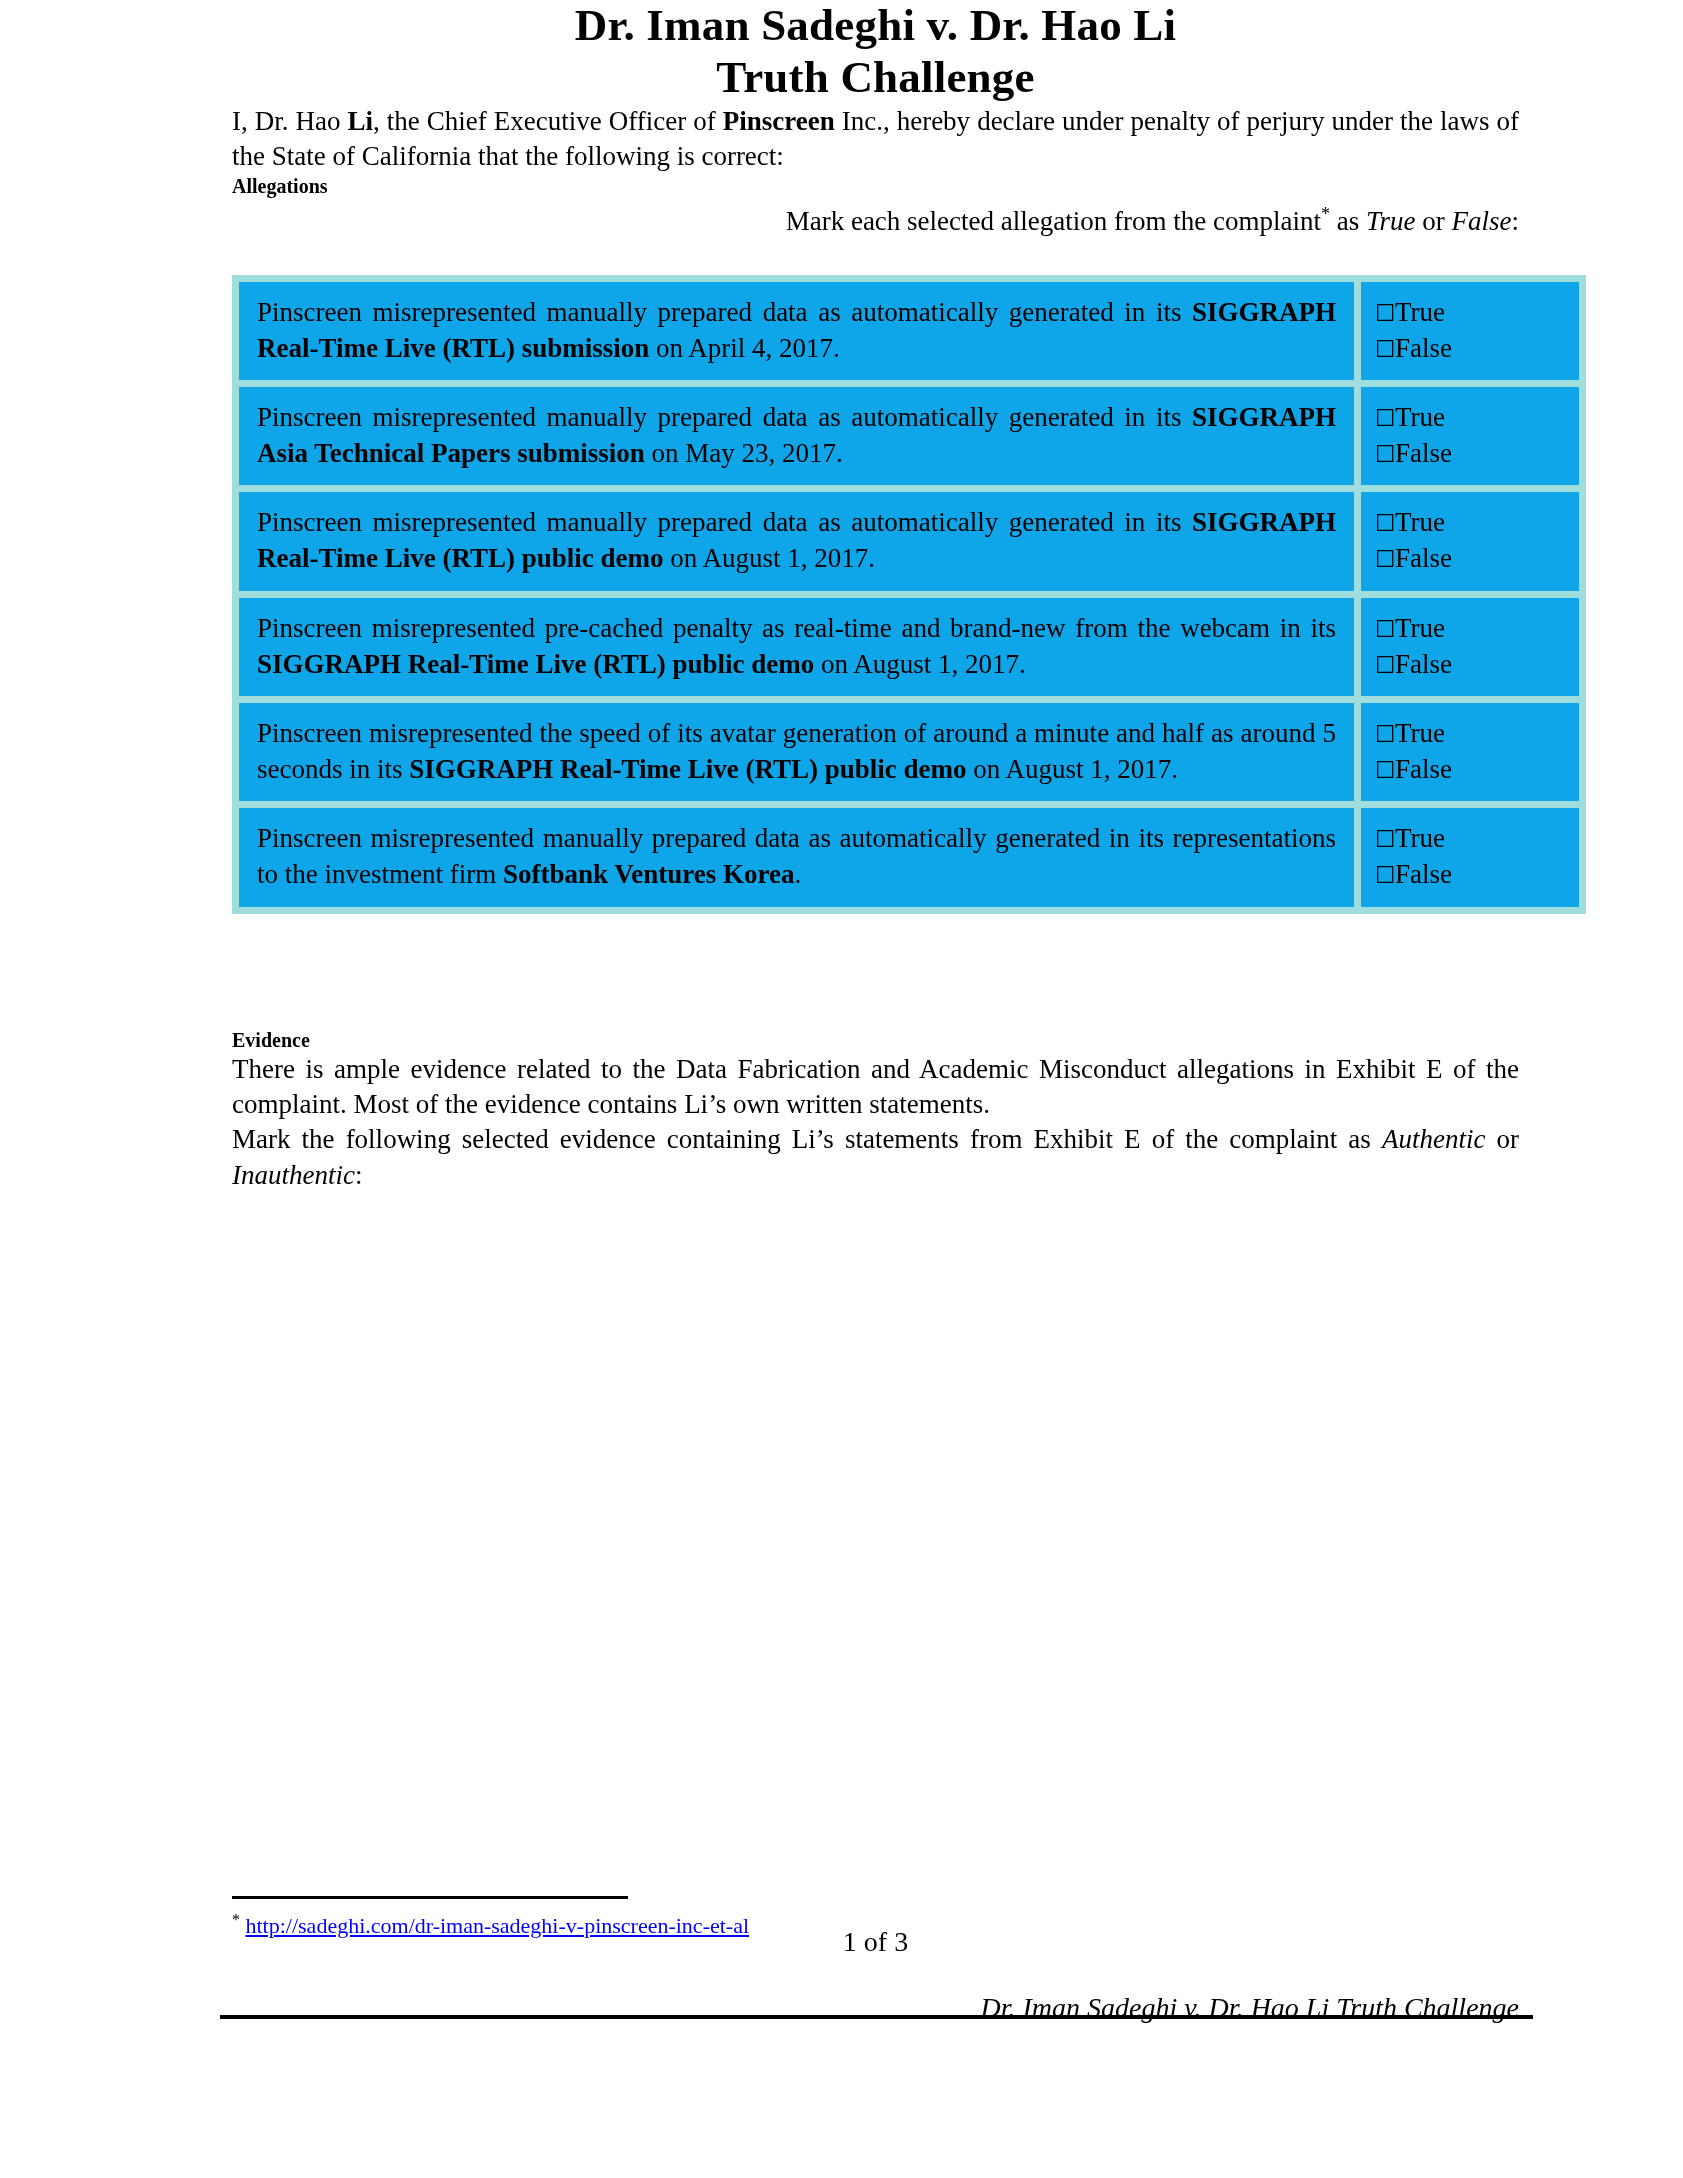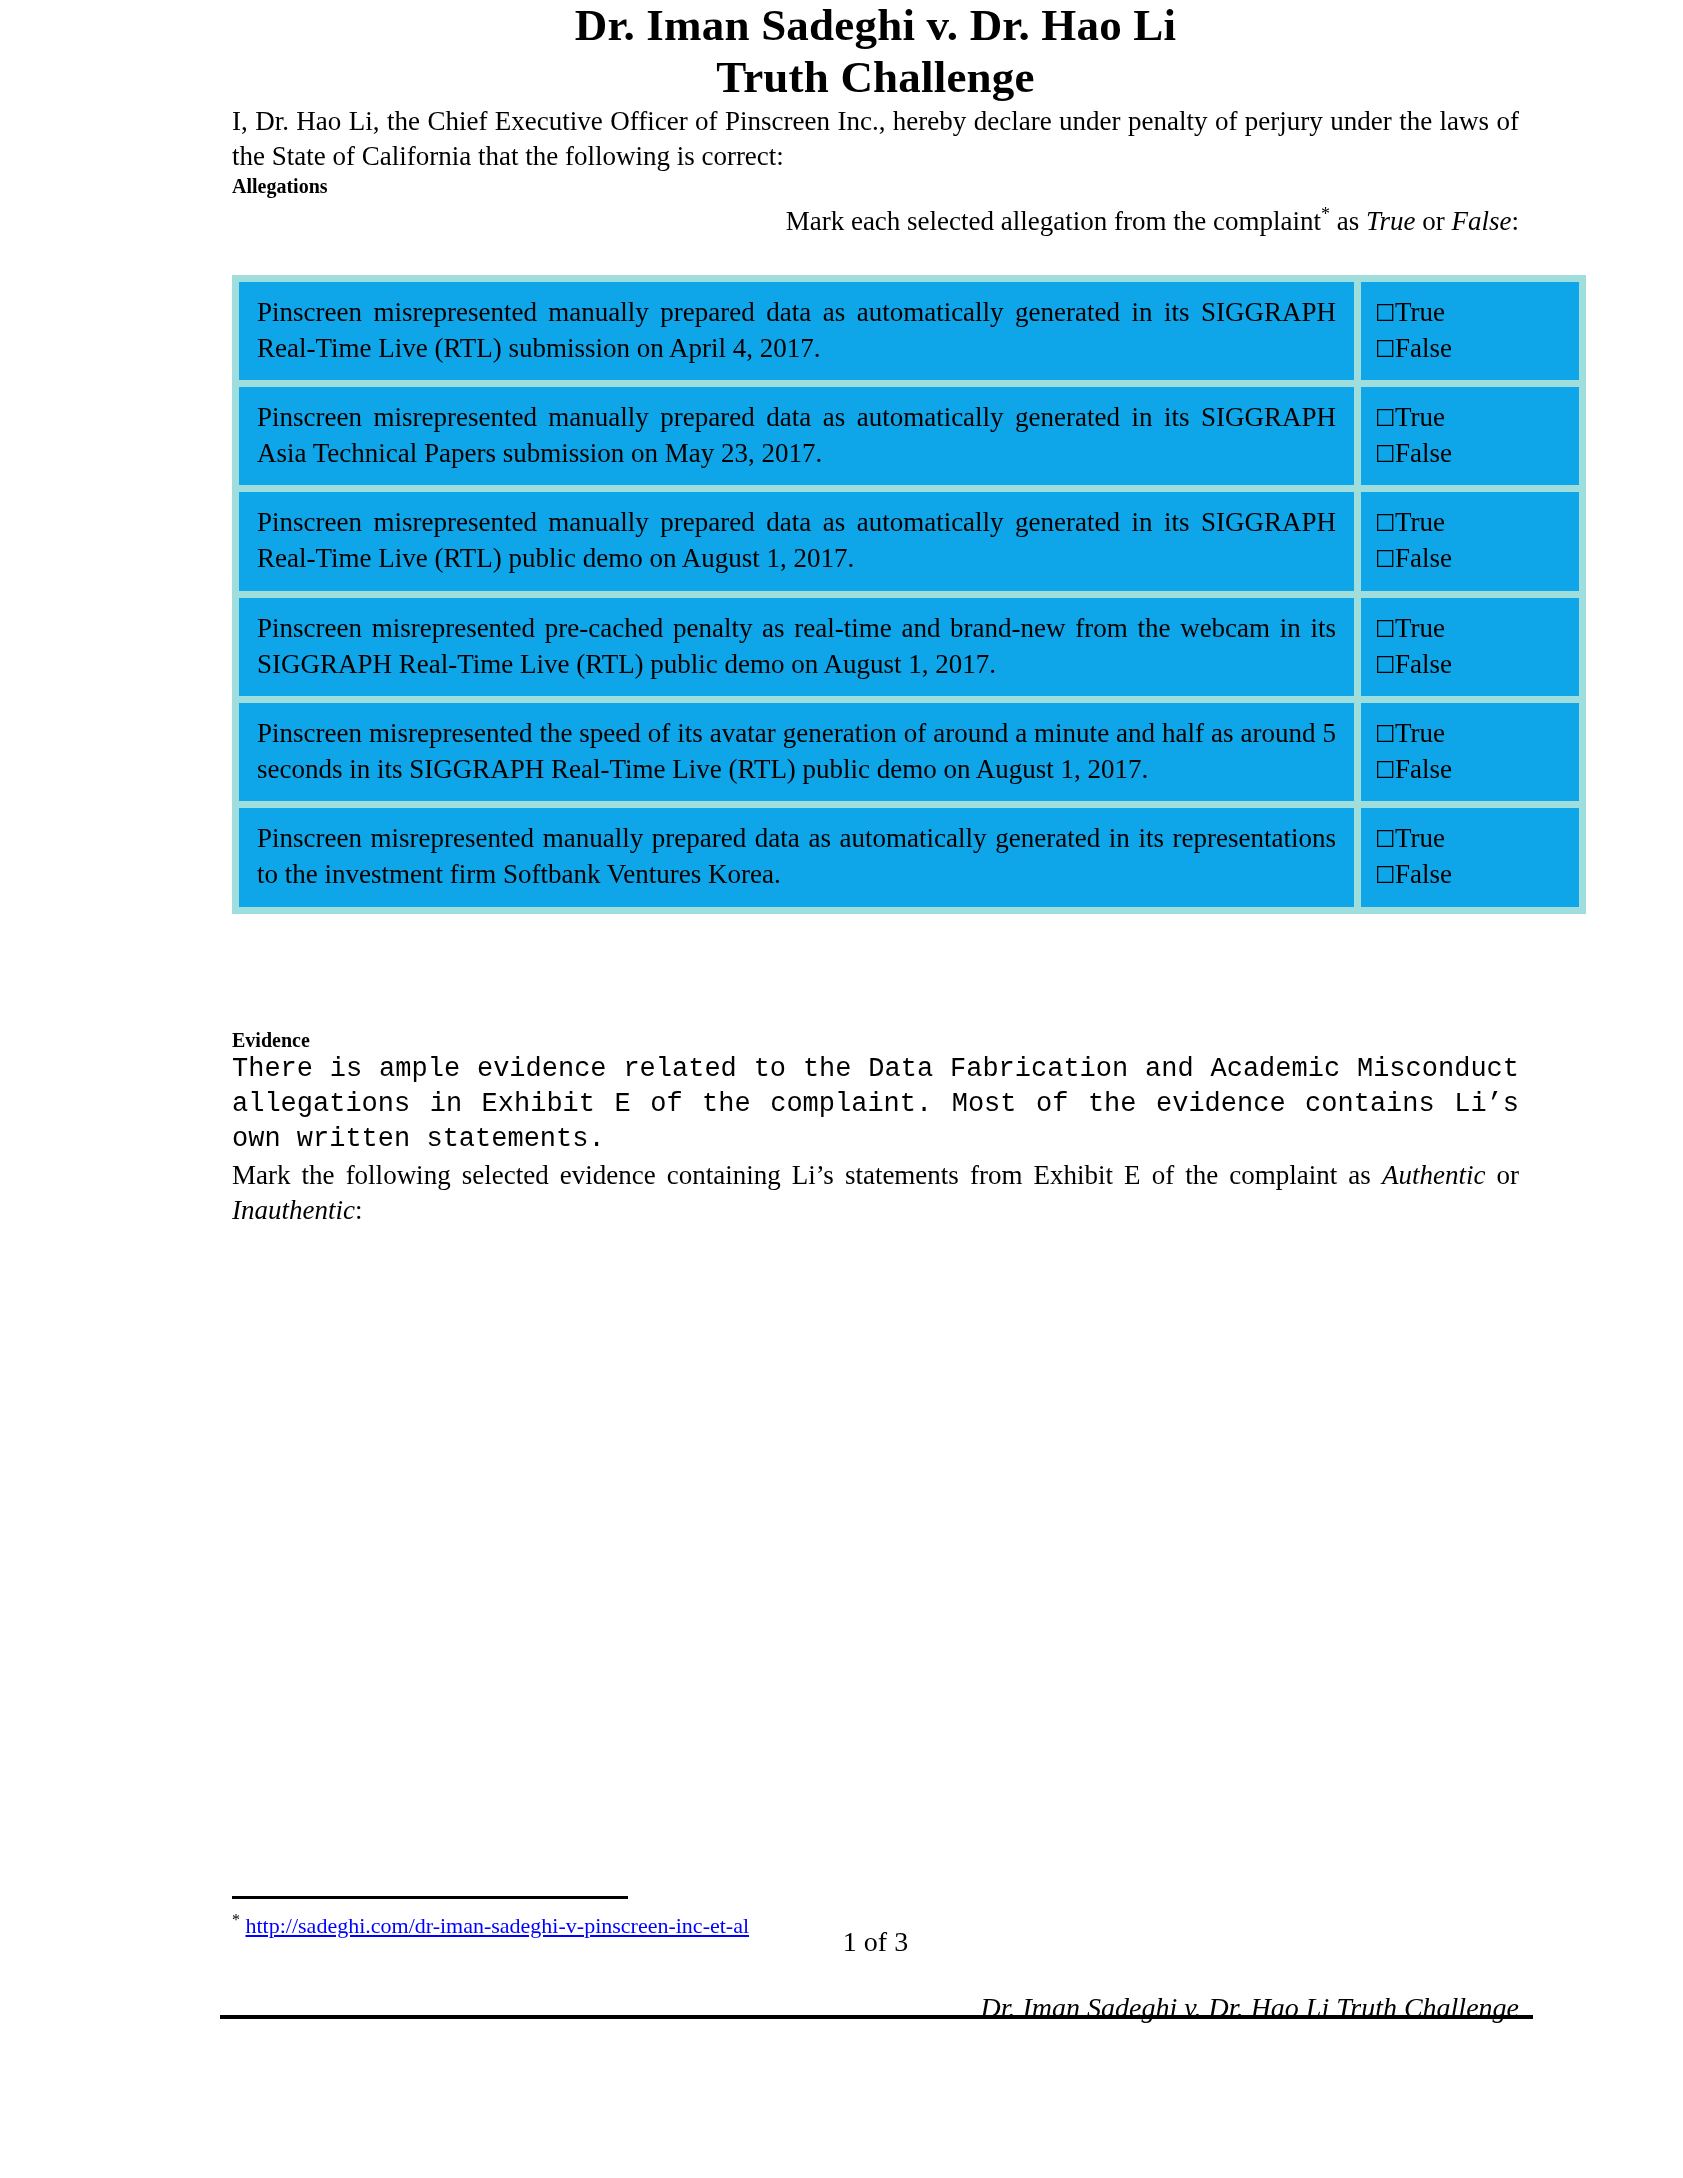--- a/index.html
+++ b/index.html
@@ -68,21 +68,21 @@
   .evidence-heading { margin-top: 0; }
 
   p.instruction {
     font-size: 27px;
     line-height: 1.31;
     margin: 6px 0 0 0;
     text-align: right;
   }
 
   i, em { font-style: italic; }
-  b, strong { font-weight: normal; }
+  b, strong { font-weight: bold; }
 
   sup.fn-mark {
     font-size: 18px;
     vertical-align: super;
     line-height: 0;
   }
 
   
   .alleg-table {
     margin-top: 35px;
@@ -122,21 +122,21 @@
   }
   .checkbox-glyph {
     font-family: "DejaVu Sans", sans-serif;
     font-size: 23px;
     display: inline-block;
     width: 20px;
   }
 
   
   .evidence-section { margin-top: 114px; }
-  .evidence-para { margin-top: 6px; font-family: Liberation Mono, monospace; }
+  .evidence-para { margin-top: 6px; }
   .evidence-instruction { margin-top: 42px; }
 
   
   .footnote-area {
     position: absolute;
     left: 194px;
     top: 1896px;
     width: 1287px;
   }
   .footnote-rule {

